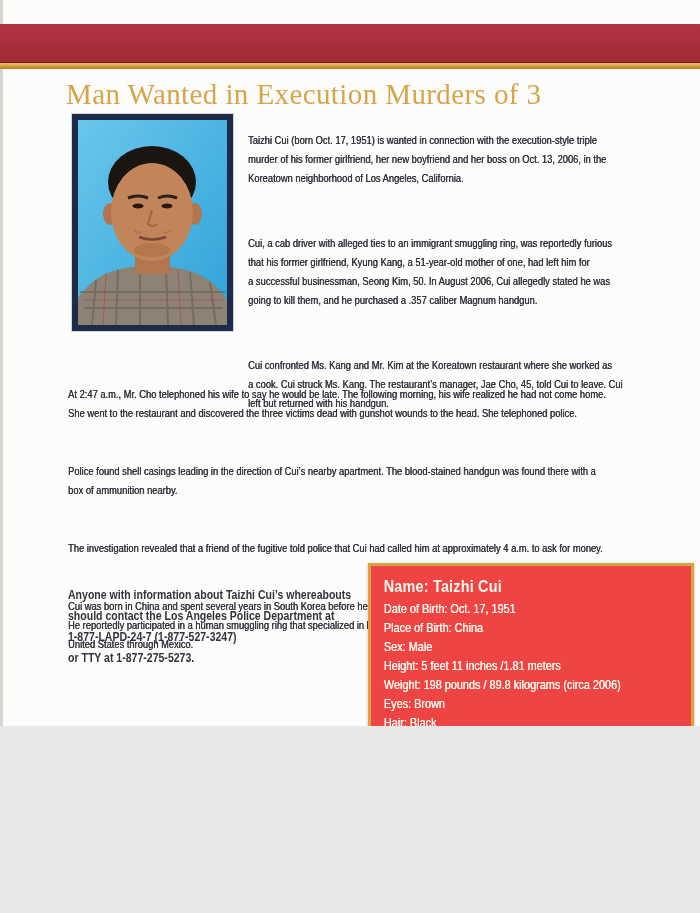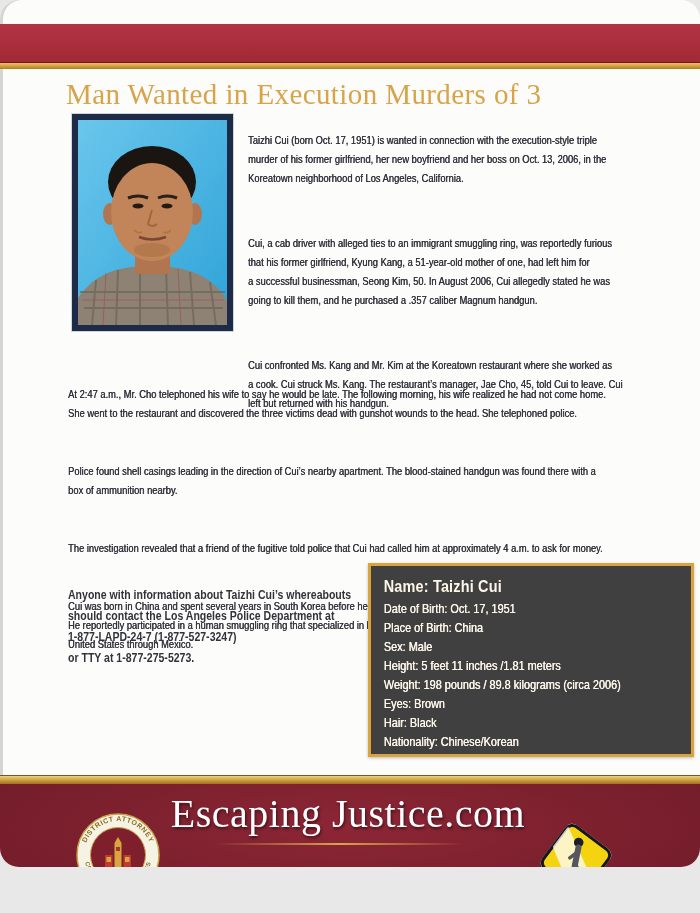--- a/index.html
+++ b/index.html
@@ -1,21 +1,20 @@
 <!DOCTYPE html>
 <html><head>
 <meta charset="utf-8">
 <style>
   html,body{margin:0;padding:0;background:#e8e8e8;}
   #page{
-    position:relative;width:700px;height:867px;margin:0 auto;
+    position:relative;width:700px;height:726px;margin:0 auto;
     background:#fcfcfa;overflow:hidden;
     font-family:"Liberation Sans",sans-serif;
     box-shadow:inset 3px 0 0 #d6d5d2;
-    border-radius:19px;
   }
   
   .top-band{position:absolute;left:0;top:24px;width:700px;height:38px;
     background:linear-gradient(#b23444,#a22936);}
   .top-gold{position:absolute;left:0;top:62px;width:700px;height:6px;
     border-top:1px solid #6e1722;
     background:linear-gradient(#f0c althou66,#efc366,#b17c1e);
     background:linear-gradient(#f0c366,#b17c1e);}
   
   .headline{position:absolute;left:66px;top:78px;
@@ -31,21 +30,21 @@
   .side-copy{position:absolute;left:248px;top:112px;width:540px;transform:scaleX(.82);}
   .side-copy p{margin:0 0 27px 0;}
   .full-copy{position:absolute;left:68px;top:366px;width:772px;transform:scaleX(.82);}
   .full-copy p{margin:0 0 20px 0;}
   .full-copy p:last-child{margin-bottom:0;}
   .contact{position:absolute;left:68px;top:584px;width:384px;transform:scaleX(.78);
     transform-origin:0 0;font-size:13.5px;font-weight:bold;line-height:21px;
     color:#32323d;white-space:pre-line;text-shadow:none;}
   
   .profile-box{position:absolute;left:368px;top:563px;width:326px;height:194px;
-    box-sizing:border-box;background:#404040;border:3px solid #d9a43e;
+    box-sizing:border-box;background:#ef4444;border:3px solid #d9a43e;
     box-shadow:0 1px 3px rgba(0,0,0,.25);}
   .profile-inner{padding:9px 0 0 15px;width:352px;transform:scaleX(.85);
     transform-origin:0 0;color:#fdf6ea;}
   .profile-name{font-size:17px;font-weight:bold;line-height:24px;letter-spacing:.2px;}
   .profile-field{font-size:12.8px;line-height:19px;text-shadow:.4px 0 0 currentColor;}
   
   .footer-gold{position:absolute;left:0;top:775px;width:700px;height:9px;
     border-top:1px solid #6e5a1a;background:linear-gradient(#f4cf78,#96660f);}
   .footer{position:absolute;left:0;top:784px;width:700px;height:123px;
     background:radial-gradient(ellipse at 50% 35%,#8d2636 0%,#7a1f2d 60%,#6f1b28 100%);}

